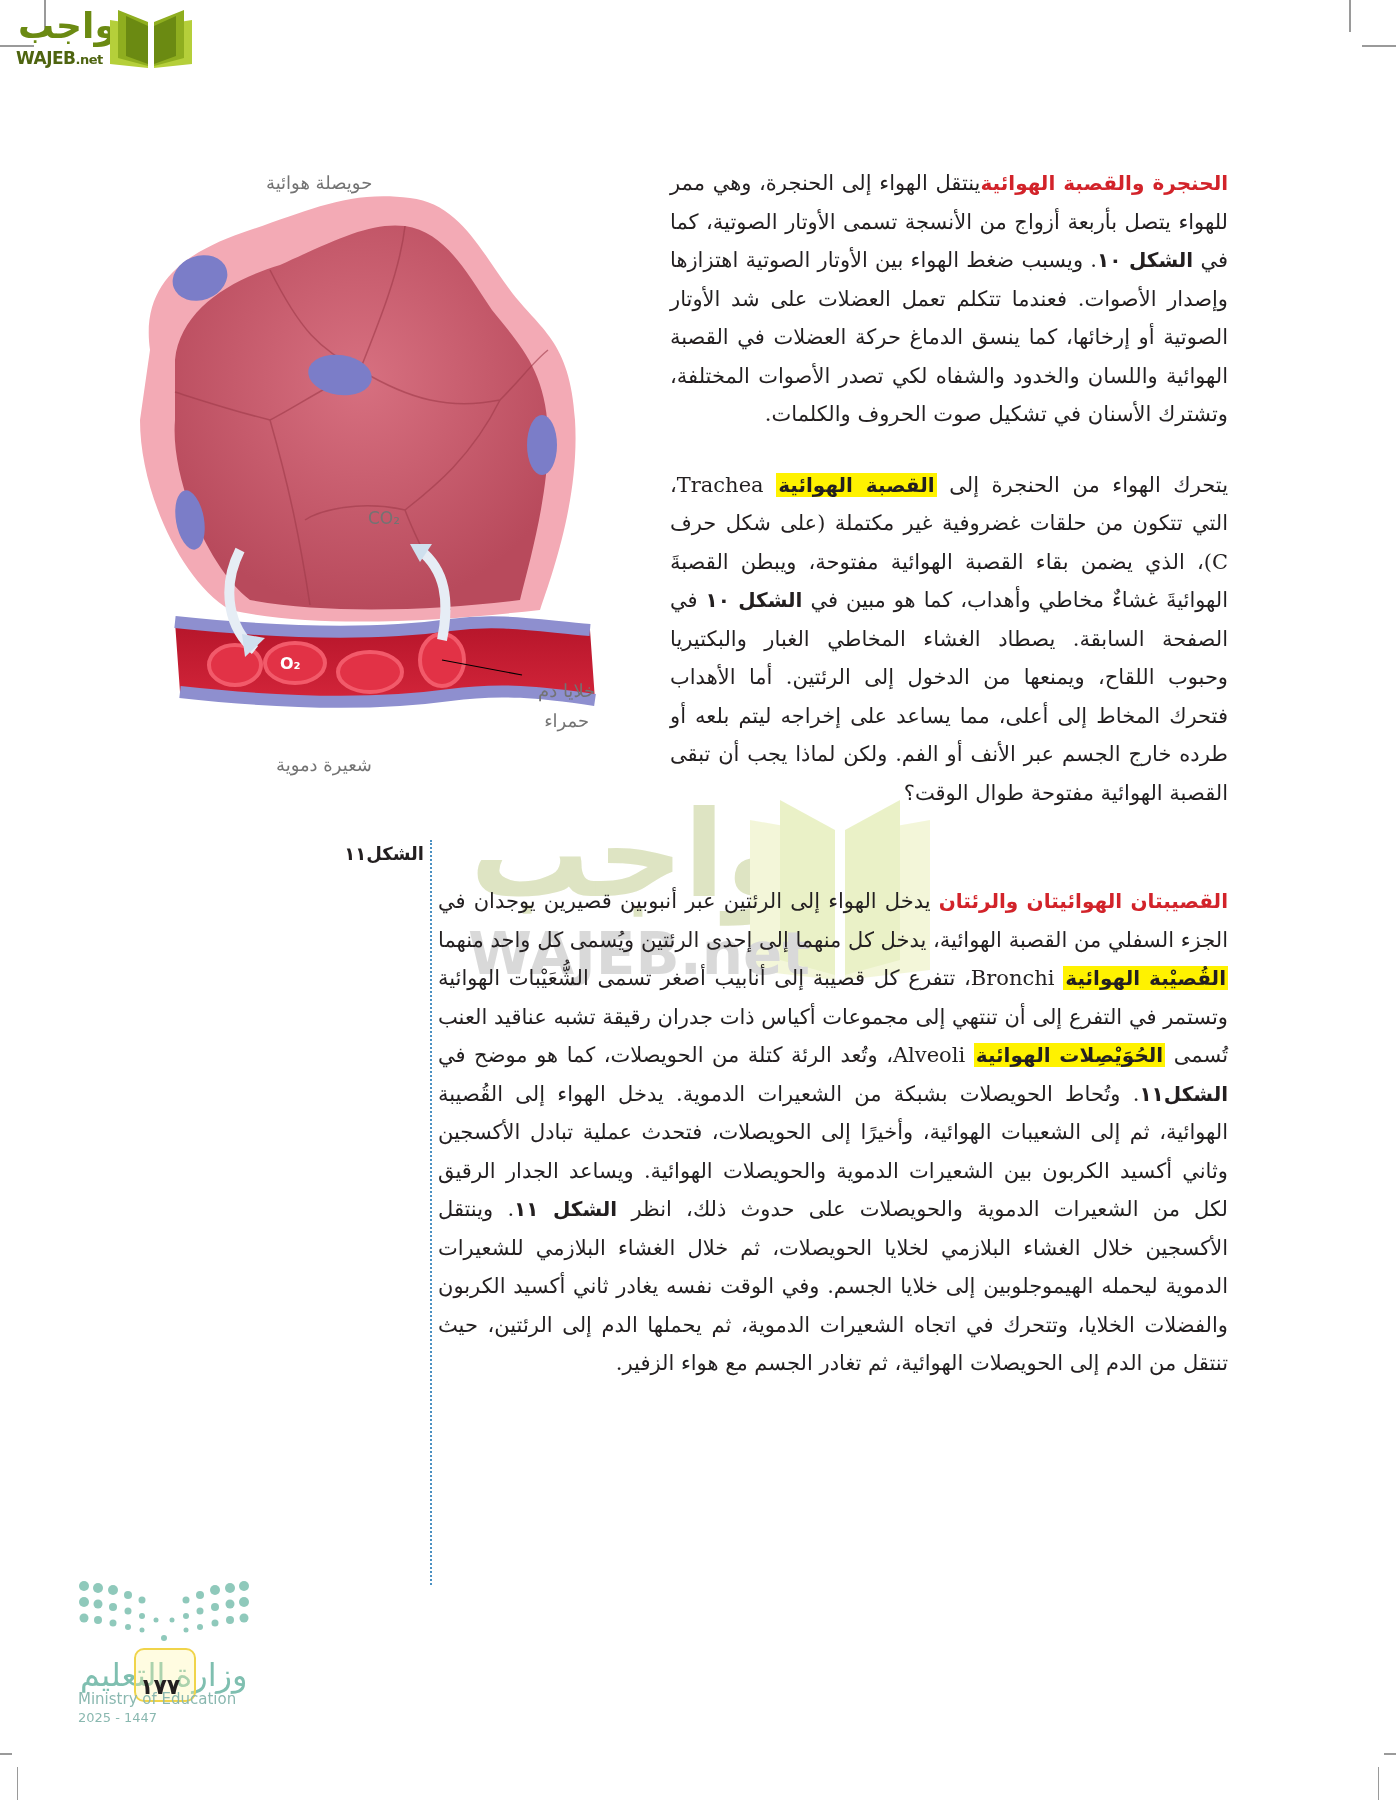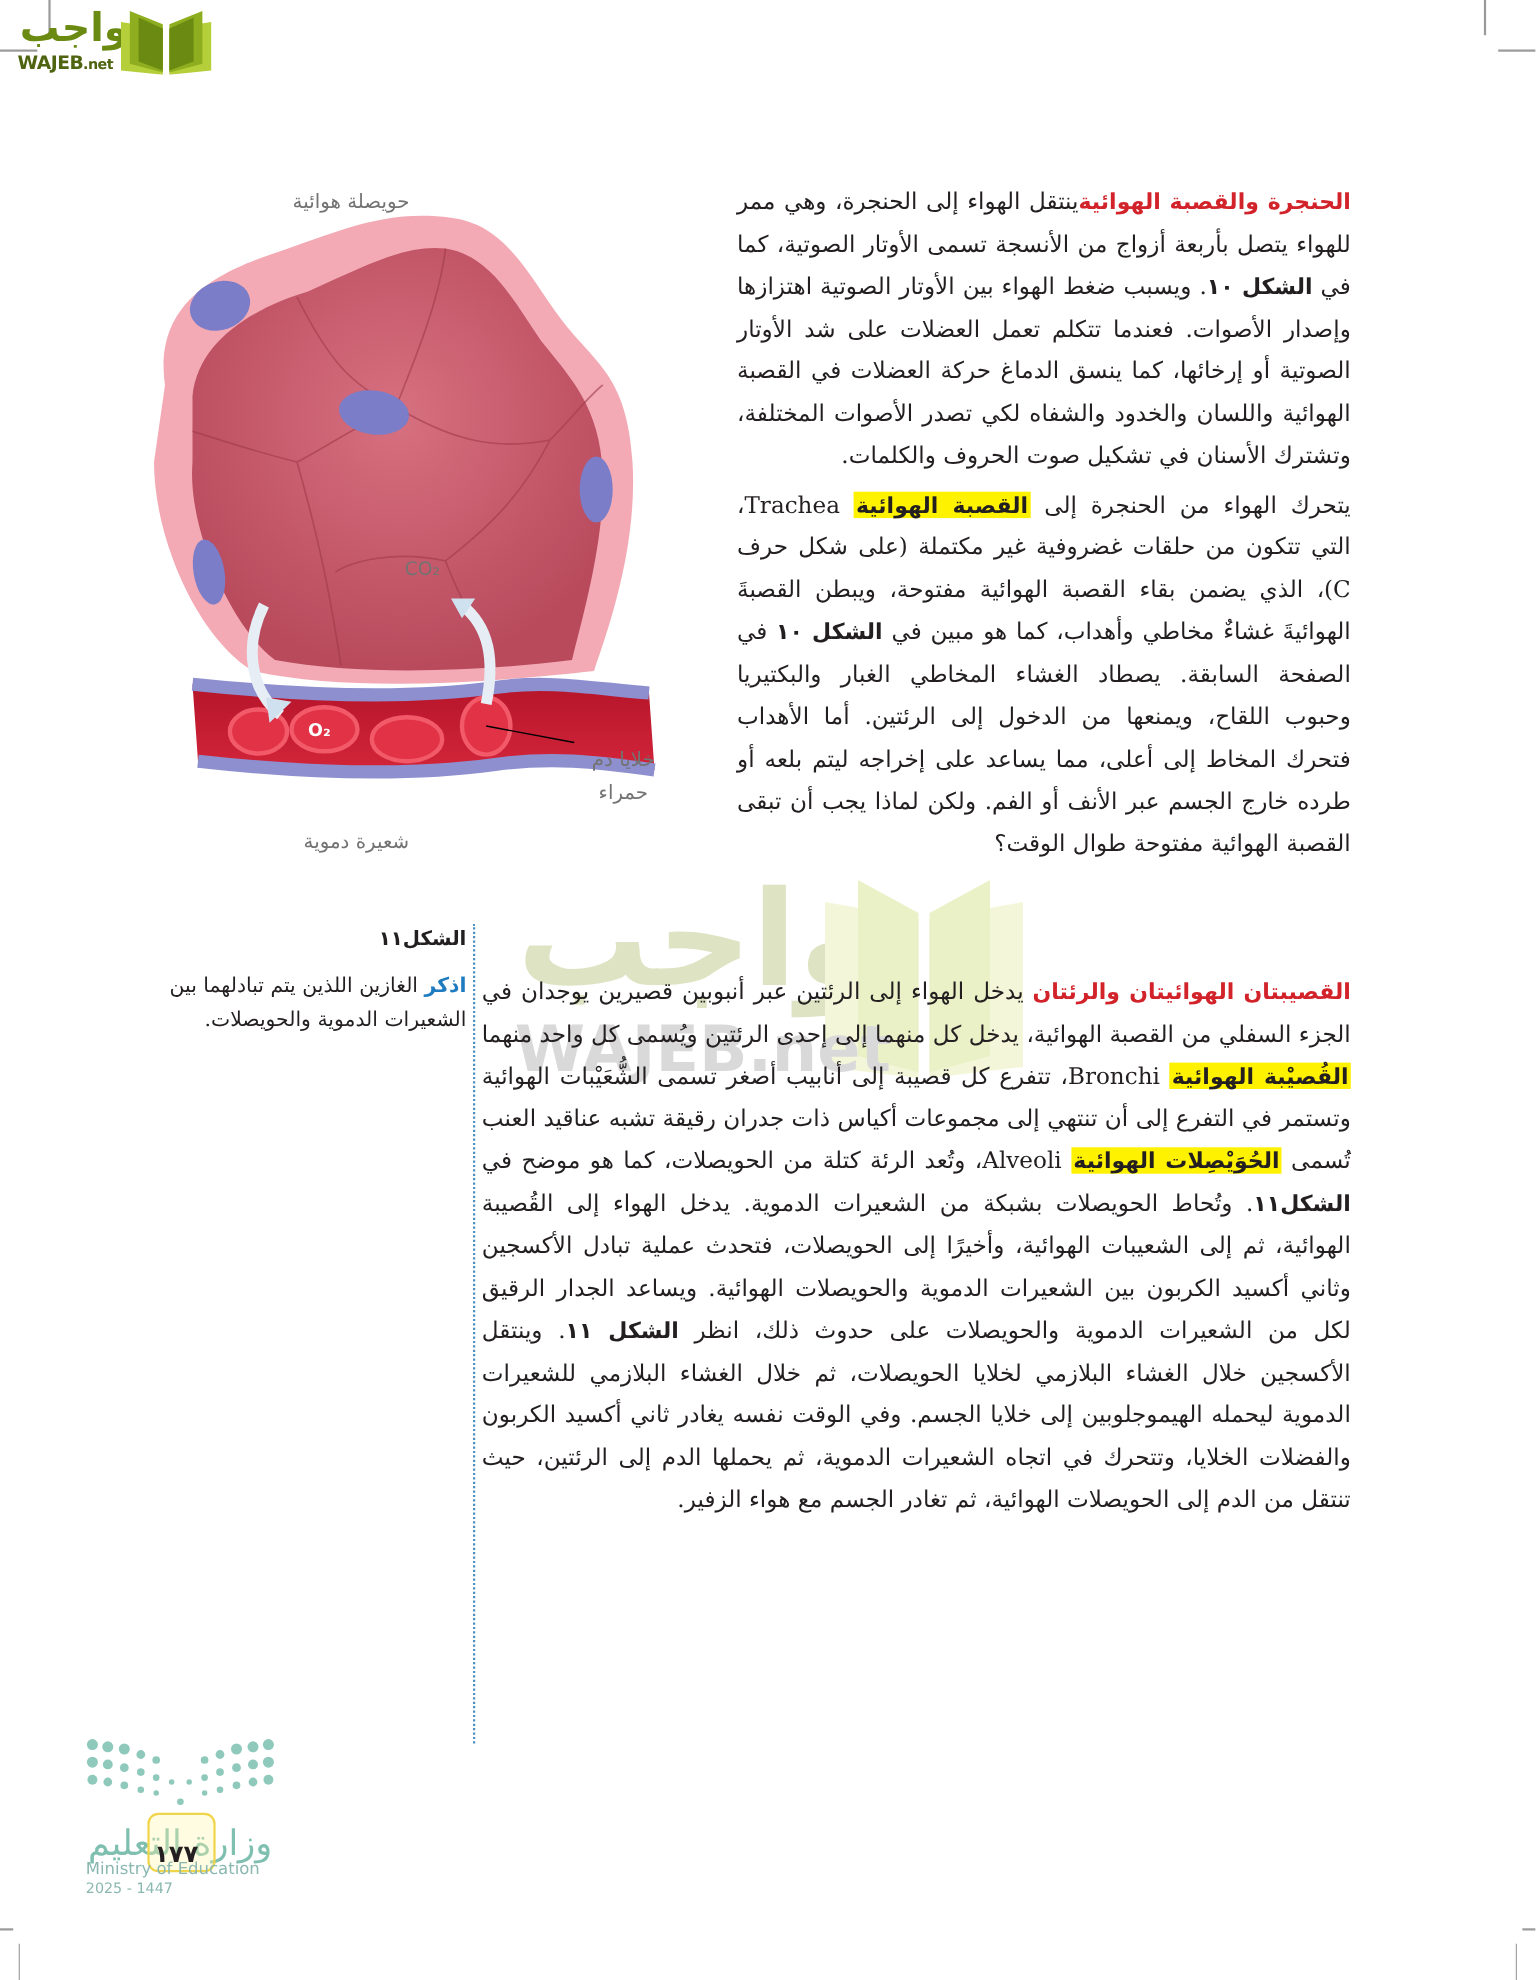--- a/index.html
+++ b/index.html
@@ -136,33 +136,29 @@
   <span class="abs fig-label" style="left:160px;top:494px;font-family:'DejaVu Sans',sans-serif;font-size:16px;color:#fff;font-weight:bold;">O₂</span>
   <span class="abs fig-label" style="left:418px;top:500px;text-align:center;line-height:30px;margin-top:16px;">
     <span>خلايا دم</span><br>
     <span>حمراء</span>
   </span>
   <span class="abs fig-label" style="left:156px;top:594px;">شعيرة دموية</span>
 </div>
 
 <div class="abs caption">
   <span class="cap-label">الشكل١١</span>
-  <span class="cap-q">
-    <span class="cap-q-label">اذكر</span>
-    <span>الغازين اللذين يتم تبادلهما بين الشعيرات الدموية والحويصلات.</span>
-  </span>
 </div>
 
 <div class="abs divider"></div>
 
 <div class="col" style="top:164px;width:558px;">
   <p>
     <span class="head-red">الحنجرة والقصبة الهوائية</span><span>ينتقل الهواء إلى الحنجرة، وهي ممر للهواء يتصل بأربعة أزواج من الأنسجة تسمى الأوتار الصوتية، كما في </span><span class="b">الشكل ١٠</span><span>. ويسبب ضغط الهواء بين الأوتار الصوتية اهتزازها وإصدار الأصوات. فعندما تتكلم تعمل العضلات على شد الأوتار الصوتية أو إرخائها، كما ينسق الدماغ حركة العضلات في القصبة الهوائية واللسان والخدود والشفاه لكي تصدر الأصوات المختلفة، وتشترك الأسنان في تشكيل صوت الحروف والكلمات.</span>
   </p>
-  <p style="margin-top:6px;">
+  <p style="margin-top:32px;">
     <span>يتحرك الهواء من الحنجرة إلى </span><span class="hl">القصبة الهوائية</span><span> Trachea</span><span>، التي تتكون من حلقات غضروفية غير مكتملة (على شكل حرف C)، الذي يضمن بقاء القصبة الهوائية مفتوحة، ويبطن القصبةَ الهوائيةَ غشاءٌ مخاطي وأهداب، كما هو مبين في </span><span class="b">الشكل ١٠</span><span> في الصفحة السابقة. يصطاد الغشاء المخاطي الغبار والبكتيريا وحبوب اللقاح، ويمنعها من الدخول إلى الرئتين. أما الأهداب فتحرك المخاط إلى أعلى، مما يساعد على إخراجه ليتم بلعه أو طرده خارج الجسم عبر الأنف أو الفم. ولكن لماذا يجب أن تبقى القصبة الهوائية مفتوحة طوال الوقت؟</span>
   </p>
 </div>
 
 <div class="col" style="top:882px;width:790px;">
   <p>
     <span class="head-red">القصيبتان الهوائيتان والرئتان</span><span> يدخل الهواء إلى الرئتين عبر أنبوبين قصيرين يوجدان في الجزء السفلي من القصبة الهوائية، يدخل كل منهما إلى إحدى الرئتين ويُسمى كل واحد منهما </span><span class="hl">القُصيْبة الهوائية</span><span> Bronchi</span><span>، تتفرع كل قصيبة إلى أنابيب أصغر تسمى الشُّعَيْبات الهوائية وتستمر في التفرع إلى أن تنتهي إلى مجموعات أكياس ذات جدران رقيقة تشبه عناقيد العنب تُسمى </span><span class="hl">الحُوَيْصِلات الهوائية</span><span> Alveoli</span><span>، وتُعد الرئة كتلة من الحويصلات، كما هو موضح في </span><span class="b">الشكل١١</span><span>. وتُحاط الحويصلات بشبكة من الشعيرات الدموية. يدخل الهواء إلى القُصيبة الهوائية، ثم إلى الشعيبات الهوائية، وأخيرًا إلى الحويصلات، فتحدث عملية تبادل الأكسجين وثاني أكسيد الكربون بين الشعيرات الدموية والحويصلات الهوائية. ويساعد الجدار الرقيق لكل من الشعيرات الدموية والحويصلات على حدوث ذلك، انظر </span><span class="b">الشكل ١١</span><span>. وينتقل الأكسجين خلال الغشاء البلازمي لخلايا الحويصلات، ثم خلال الغشاء البلازمي للشعيرات الدموية ليحمله الهيموجلوبين إلى خلايا الجسم. وفي الوقت نفسه يغادر ثاني أكسيد الكربون والفضلات الخلايا، وتتحرك في اتجاه الشعيرات الدموية، ثم يحملها الدم إلى الرئتين، حيث تنتقل من الدم إلى الحويصلات الهوائية، ثم تغادر الجسم مع هواء الزفير.</span>
   </p>
 </div>
 

